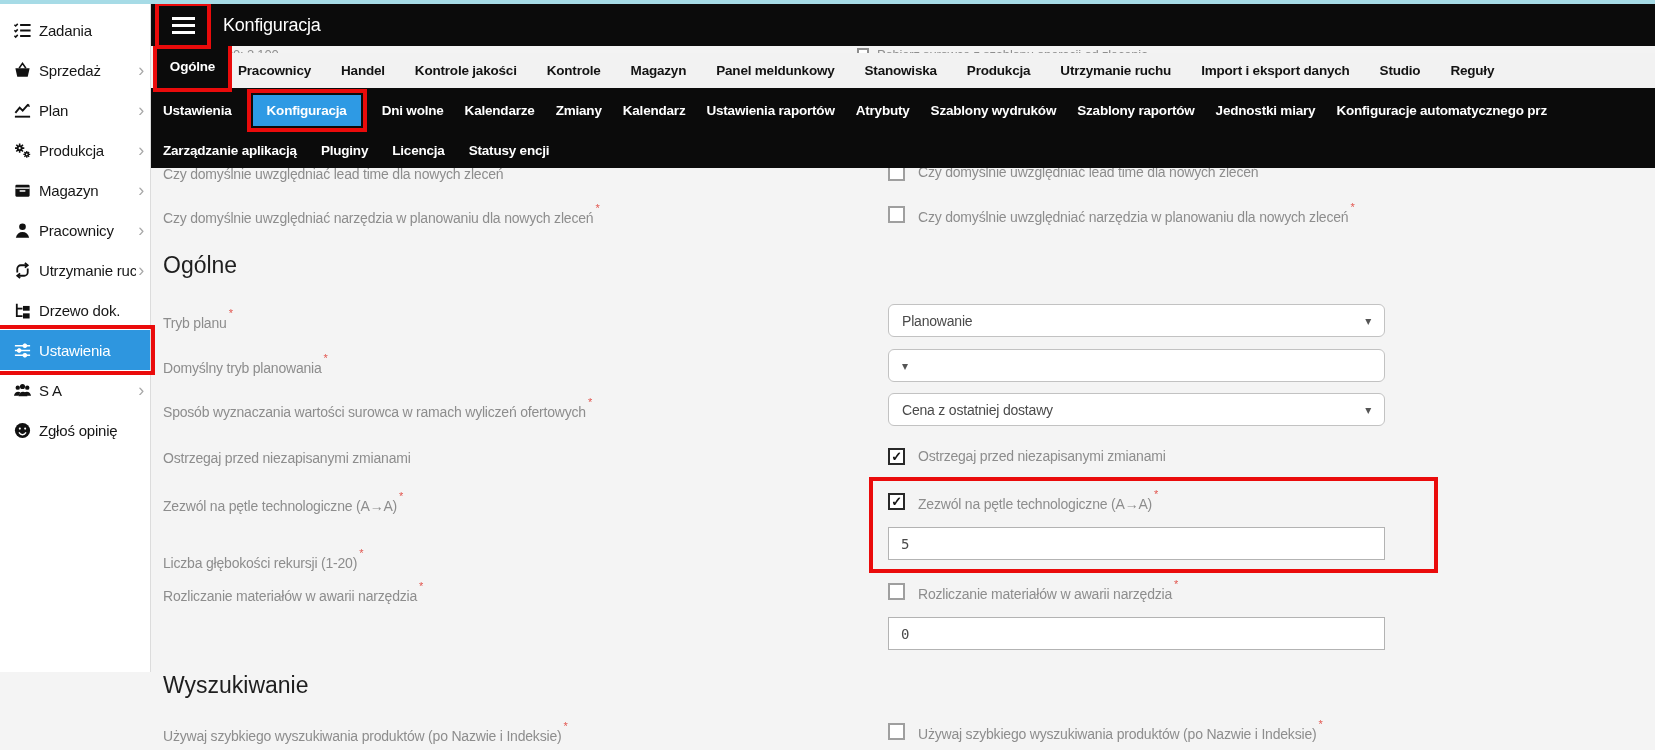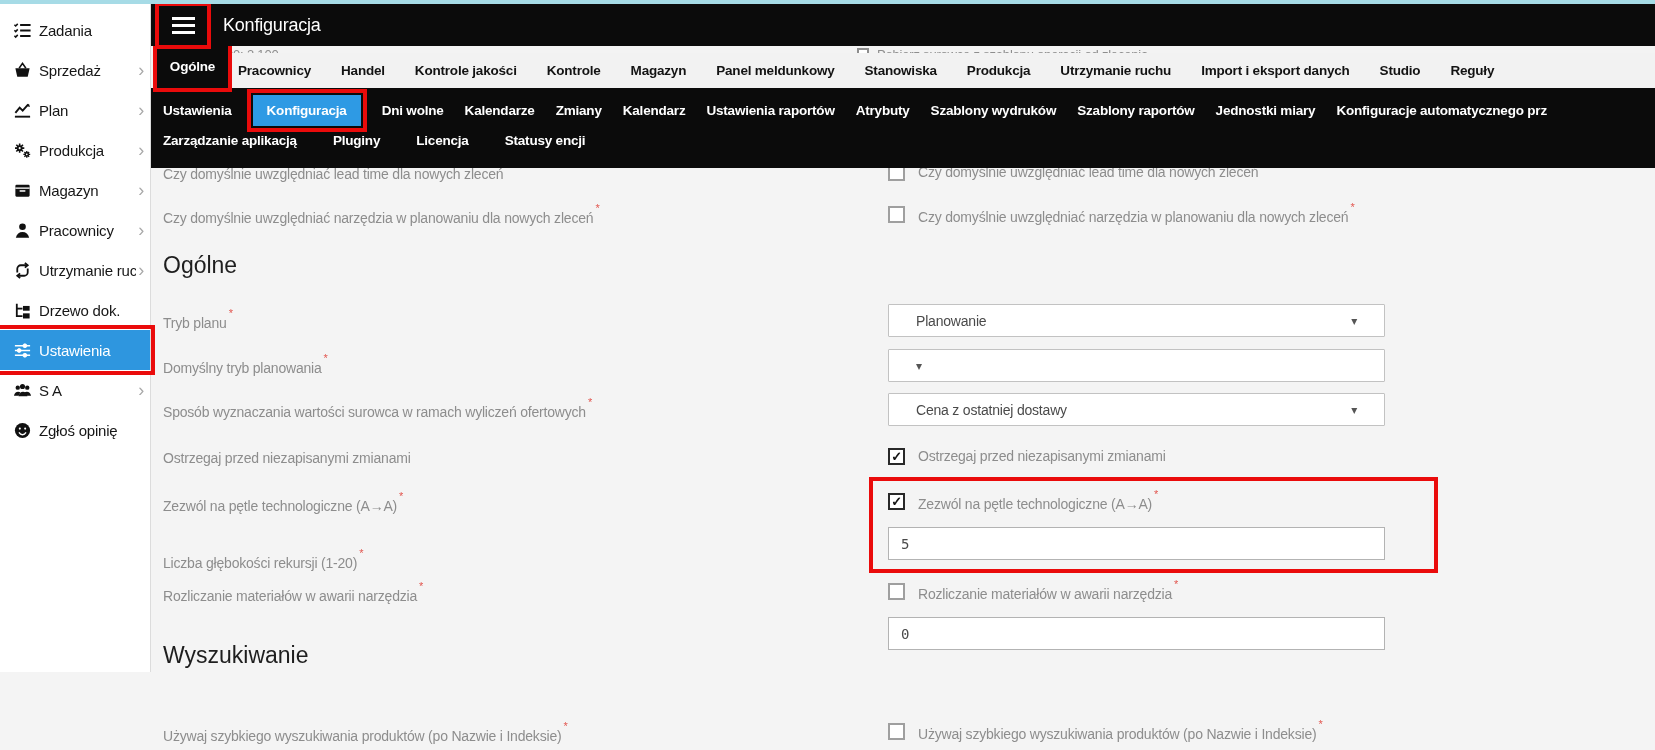--- a/index.html
+++ b/index.html
@@ -35,38 +35,38 @@
 
   
   #tabrow1 { position:absolute; left:151px; top:53px; width:1504px; height:35px; background:#f2f2f2; z-index:9; }
   #tabrow1 .tabs { display:flex; align-items:center; height:100%; padding-left:87px; gap:30px; overflow:hidden; }
   .t1tab { font-size:13.5px; font-weight:700; color:#131313; white-space:nowrap; cursor:pointer; }
   #tab-ogolne { position:absolute; left:157px; top:45px; width:71px; height:43px; background:#0b0b0b; color:#ffffff; font-size:13.5px; font-weight:700; display:flex; align-items:center; justify-content:center; z-index:12; cursor:pointer; outline:4px solid #ea0b0b; outline-offset:0px; }
 
   
   #tabpanel { position:absolute; left:151px; top:88px; width:1504px; height:80px; background:#0b0b0b; z-index:10; }
   #tabrow2 { display:flex; align-items:center; height:45px; padding-left:12px; gap:21px; overflow:hidden; }
-  #tabrow3 { display:flex; align-items:flex-start; height:35px; padding-left:12px; gap:36px; overflow:hidden; }
+  #tabrow3 { display:flex; align-items:center; height:35px; padding-left:12px; gap:24px; overflow:hidden; }
   .t2tab, .t3tab { font-size:13.5px; font-weight:700; color:#ffffff; white-space:nowrap; cursor:pointer; }
   .tab-blue { background:#2e9ae4; padding:8px 14px; outline:4px solid #ea0b0b; outline-offset:2px; }
 
   
   #content { position:absolute; left:151px; top:0; width:1504px; height:750px; z-index:1; }
   .flabel { position:absolute; left:12px; font-size:14px; color:#8d8d8d; white-space:nowrap; max-width:640px; }
   .req { color:#e2564f; font-size:11px; display:inline-block; position:relative; top:-5px; margin-left:2px; }
   .heading { position:absolute; left:12px; font-size:23px; font-weight:500; color:#1e1e1e; letter-spacing:0; }
 
   .ctrl-cbrow { position:absolute; left:737px; display:flex; align-items:flex-start; gap:13px; }
   .ctrl-cbrow .cb-lbl { font-size:14px; color:#8d8d8d; white-space:nowrap; margin-top:0px; }
   .checkbox { width:17px; height:17px; background:#ffffff; border:2px solid #9f9f9f; display:flex; align-items:center; justify-content:center; cursor:pointer; flex:0 0 17px; }
   .checkbox .check { display:none; font-size:13px; font-weight:700; color:#141414; line-height:1; }
   .checkbox[data-checked="true"] { border-color:#282828; }
   .checkbox[data-checked="true"] .check { display:block; }
 
-  .dropdown { position:absolute; left:737px; width:497px; height:33px; background:#ffffff; border:1px solid #c2c2c2; border-radius:1px; display:flex; align-items:center; padding:0 27px; font-size:14px; color:#4a4a4a; cursor:pointer; }
+  .dropdown { position:absolute; left:737px; width:497px; height:33px; background:#ffffff; border:1px solid #c2c2c2; border-radius:6px; display:flex; align-items:center; padding:0 13px; font-size:14px; color:#4a4a4a; cursor:pointer; }
   .dropdown .val { flex:1 1 auto; white-space:nowrap; overflow:hidden; }
   .dropdown .caret { color:#555555; font-size:12px; }
 
   .tinput { position:absolute; left:737px; width:497px; height:33px; background:#ffffff; border:1px solid #b3b3b3; padding:0 12px; font-family:"DejaVu Sans Mono", monospace; font-size:14px; color:#4a4a4a; }
 
   
   .ann { position:absolute; border:4px solid #ea0b0b; z-index:50; pointer-events:none; }
 </style>
 </head>
 <body>
@@ -315,21 +315,21 @@
   <input class="tinput" style="top: 527px;" value="5">
 
   <span class="flabel" style="top:585px"><span>Rozliczanie materiałów w awarii narzędzia</span><sup class="req">*</sup></span>
   <div class="ctrl-cbrow" style="top:583px">
     <span class="checkbox" data-checked="false"></span>
     <span class="cb-lbl"><span>Rozliczanie materiałów w awarii narzędzia</span><sup class="req">*</sup></span>
   </div>
 
   <input class="tinput" style="top: 617px;" value="0">
 
-  <h2 class="heading" style="top:642px">Wyszukiwanie</h2>
+  <h2 class="heading" style="top:672px">Wyszukiwanie</h2>
 
   <span class="flabel" style="top:725px"><span>Używaj szybkiego wyszukiwania produktów (po Nazwie i Indeksie)</span><sup class="req">*</sup></span>
   <div class="ctrl-cbrow" style="top:723px">
     <span class="checkbox" data-checked="false"></span>
     <span class="cb-lbl"><span>Używaj szybkiego wyszukiwania produktów (po Nazwie i Indeksie)</span><sup class="req">*</sup></span>
   </div>
 
 </main>
 
 <div class="ann" style="left:869px; top:477px; width:569px; height:96px;"></div>

